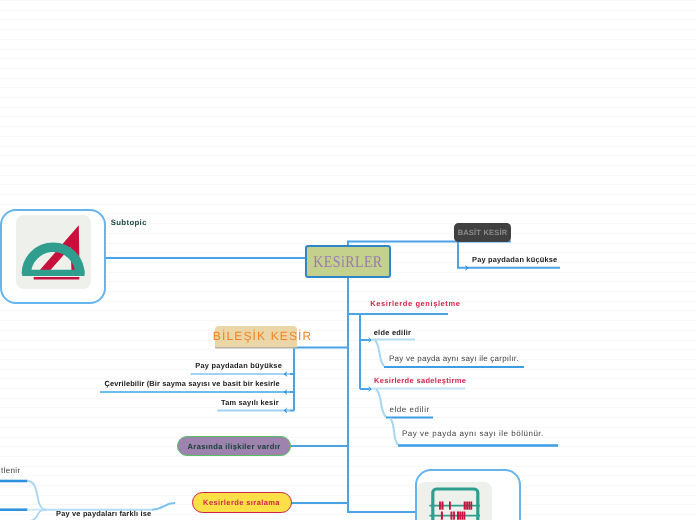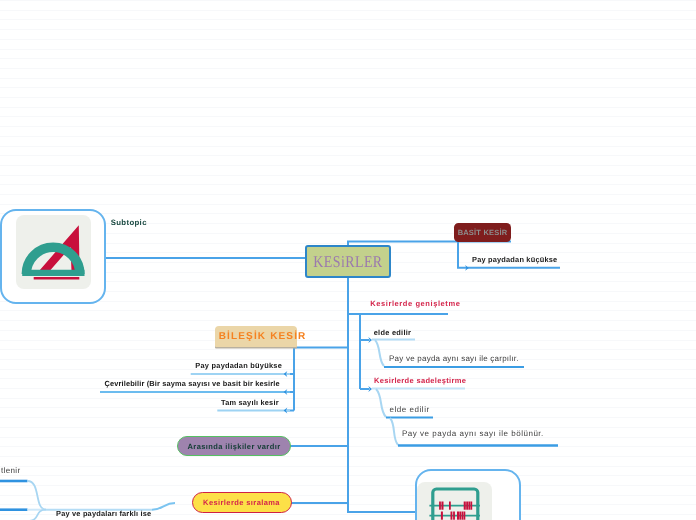--- a/index.html
+++ b/index.html
@@ -22,28 +22,28 @@
   .imgbox { background:#eef0eb; border-radius:8px; display:flex; align-items:center; justify-content:center; }
   .cardlabel { font-size:7.8px; font-weight:bold; color:#1b4a42; letter-spacing:0.35px; margin-left:20.1px; margin-top:3.3px; }
 
   
   #center { left:305px; top:245px; width:86px; height:33px;
     background:#c3d18c; border:2px solid #2d86c9; border-radius:3px;
     display:flex; align-items:center; justify-content:center; }
   #center span { font-family:"Liberation Serif", serif; font-size:16.5px; color:#9b79ae; letter-spacing:0.5px; display:inline-block; transform:scaleX(0.845); transform-origin:center; }
 
   
-  #basit { left:454px; top:223px; width:57px; height:19px; background:#7f1d1d; border-radius:4.5px;
+  #basit { left:454px; top:223px; width:57px; height:19px; background:#404040; border-radius:4.5px;
      display:flex; align-items:center; justify-content:center; }
   #basit span { font-size:7.5px; font-weight:bold; color:#8d8d8d; letter-spacing:0.2px; }
 
   
   #bilesik { left:214.8px; top:325.6px; width:82.6px; height:21.2px; background:#ebd6a8; border-radius:4px 4px 1px 1px; box-shadow:0 1.6px 0 #b8b0a0;
      display:flex; align-items:center; justify-content:center; }
-  #bilesik span { font-size:10px; font-weight:bold; color:#f58220; letter-spacing:1.15px; margin-left:13px;}
+  #bilesik span { font-size:12px; font-weight:normal; color:#f58220; letter-spacing:1.15px; margin-left:13px;}
 
   .pill { border-radius:999px; display:flex; align-items:center; justify-content:center;margin-left:12px; }
   #iliskiler { left:165px; top:436px; width:114px; height:20px; background:#9e83ae; border:1.7px solid #56c062; }
   #iliskiler span { font-size:7.5px; font-weight:bold; color:#123c34; letter-spacing:0.4px; }
   #siralama { left:179.5px; top:491.9px; width:100px; height:21.2px; background:#fde047; border:1.45px solid #cf2144; }
   #siralama span { font-size:7.5px; font-weight:bold; color:#d4254b; letter-spacing:0.4px; }
 
   .txt { position:absolute; z-index:3; white-space:nowrap; }
   .t-red { color:#d4254b; font-size:7.5px; font-weight:bold; letter-spacing:0.25px;}
   .t-dark { color:#1a1a1a; font-size:7.4px; font-weight:bold; letter-spacing:0.2px;}

